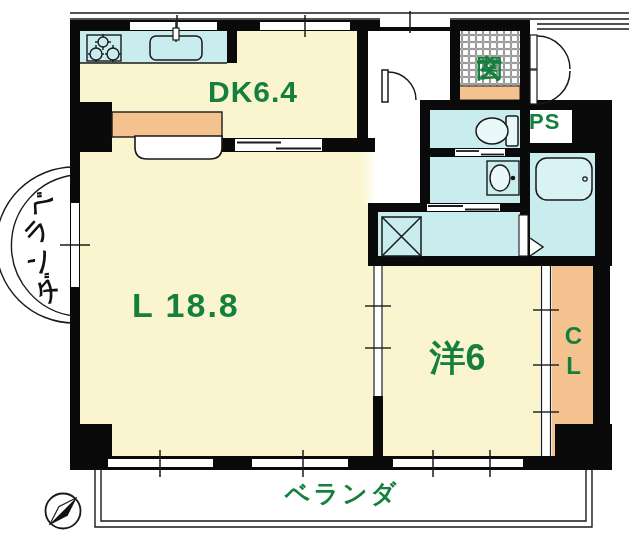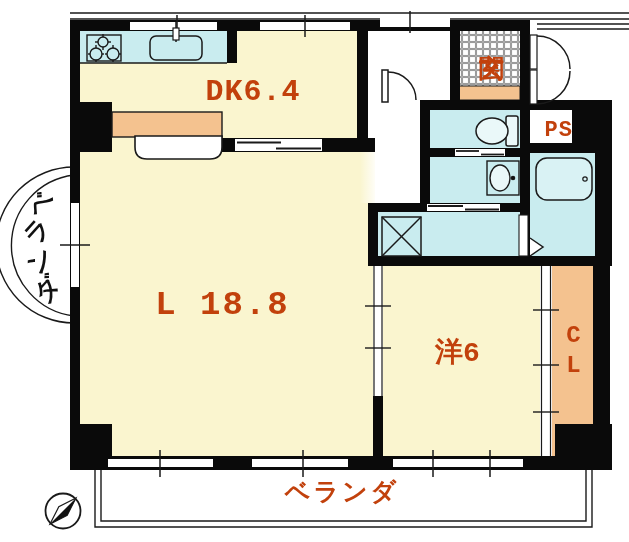--- a/index.html
+++ b/index.html
@@ -3,28 +3,28 @@
 <meta charset="utf-8">
 <style>
   html,body{margin:0;padding:0;background:#fff;}
   #plan{
     position:relative;width:629px;height:542px;background:#fff;
     font-family:"Liberation Sans","DejaVu Sans",sans-serif;
     overflow:hidden;
   }
   #plan svg{position:absolute;left:0;top:0;}
   .lbl{
-    position:absolute;color:#c2410c;font-weight:bold;line-height:1;
-    white-space:nowrap;pointer-events:none;font-family:Liberation Mono, monospace;
+    position:absolute;color:#15803d;font-weight:bold;line-height:1;
+    white-space:nowrap;pointer-events:none;
   }
   .lbl-dk{left:187px;top:77px;width:132px;text-align:center;font-size:30px;letter-spacing:1px;}
-  .lbl-l{left:140px;top:288px;width:165px;text-align:center;font-size:34px;letter-spacing:2px;}
-  .lbl-yo{left:405px;top:340px;width:105px;text-align:center;font-size:28px;}
+  .lbl-l{left:132px;top:288px;width:165px;text-align:left;font-size:34px;letter-spacing:2px;}
+  .lbl-yo{left:405px;top:340px;width:105px;text-align:center;font-size:36px;}
   .lbl-genkan{left:477px;top:34px;font-size:25px;writing-mode:vertical-rl;text-orientation:upright;letter-spacing:2px;}
-  .lbl-ps{left:529px;top:120px;width:44px;text-align:right;font-size:22px;letter-spacing:1px;}
+  .lbl-ps{left:529px;top:111px;width:44px;text-align:left;font-size:22px;letter-spacing:1px;}
   .lbl-cl{left:561px;top:322px;font-size:24px;writing-mode:vertical-rl;text-orientation:upright;letter-spacing:3px;}
   .lbl-veranda-b{left:242px;top:481px;width:200px;text-align:center;font-size:25px;letter-spacing:3px;}
   .vchar{position:absolute;font-size:25px;font-weight:bold;color:#111;
     transform:translate(-50%,-50%) rotate(-48deg);}
   .v1{left:41px;top:203px;}
   .v2{left:37px;top:231px;}
   .v3{left:40px;top:260px;}
   .v4{left:47px;top:289px;}
 </style>
 </head>

